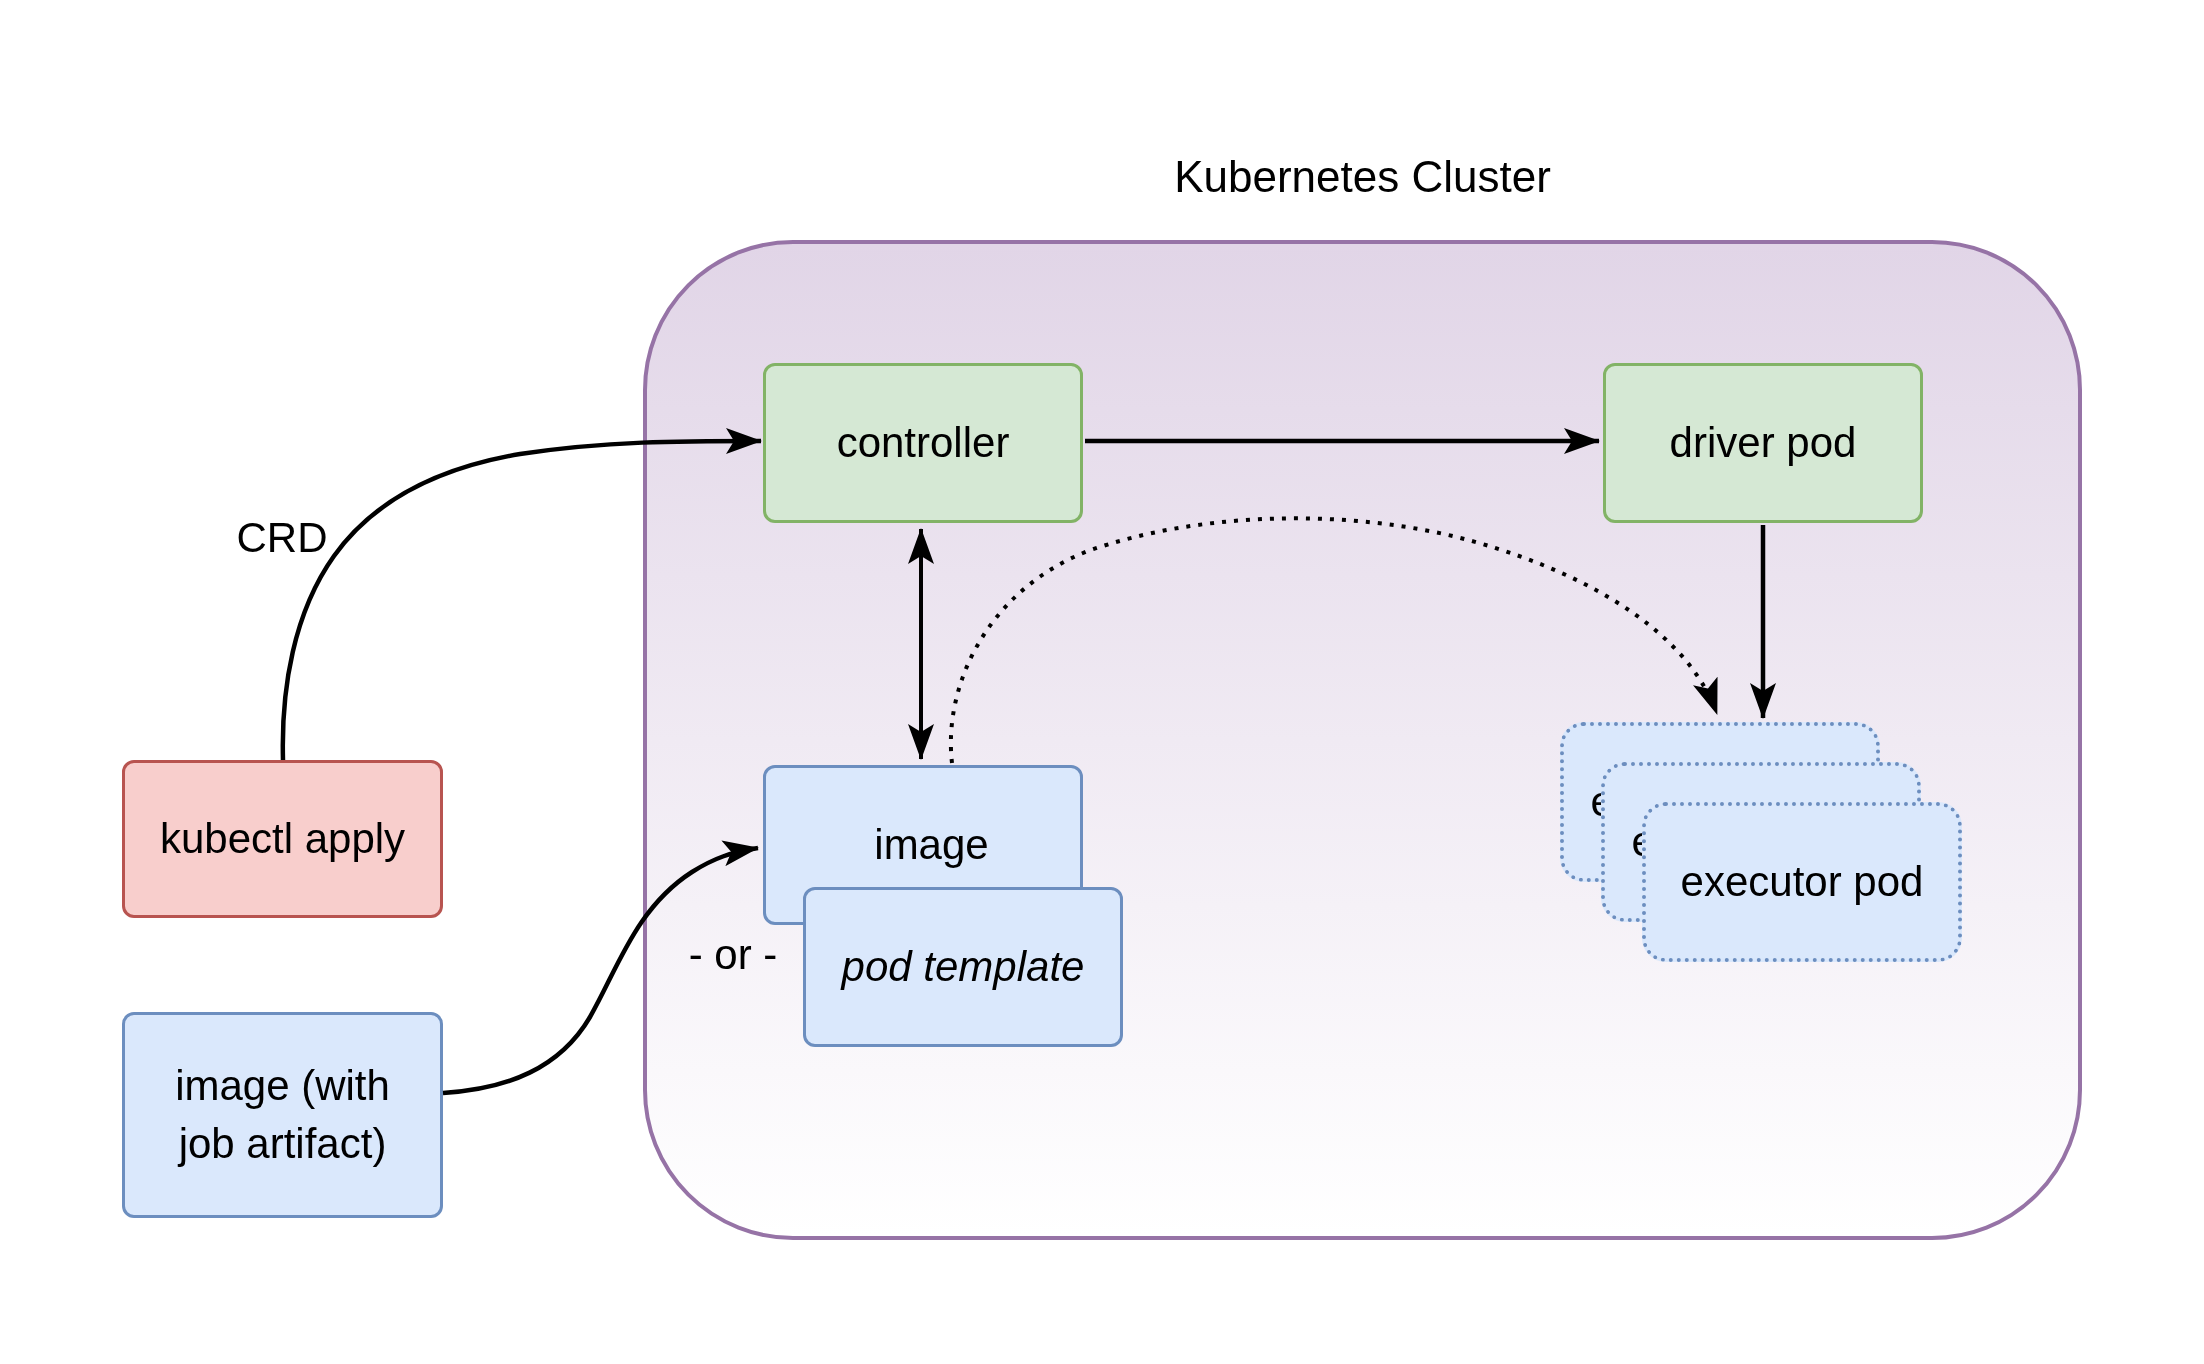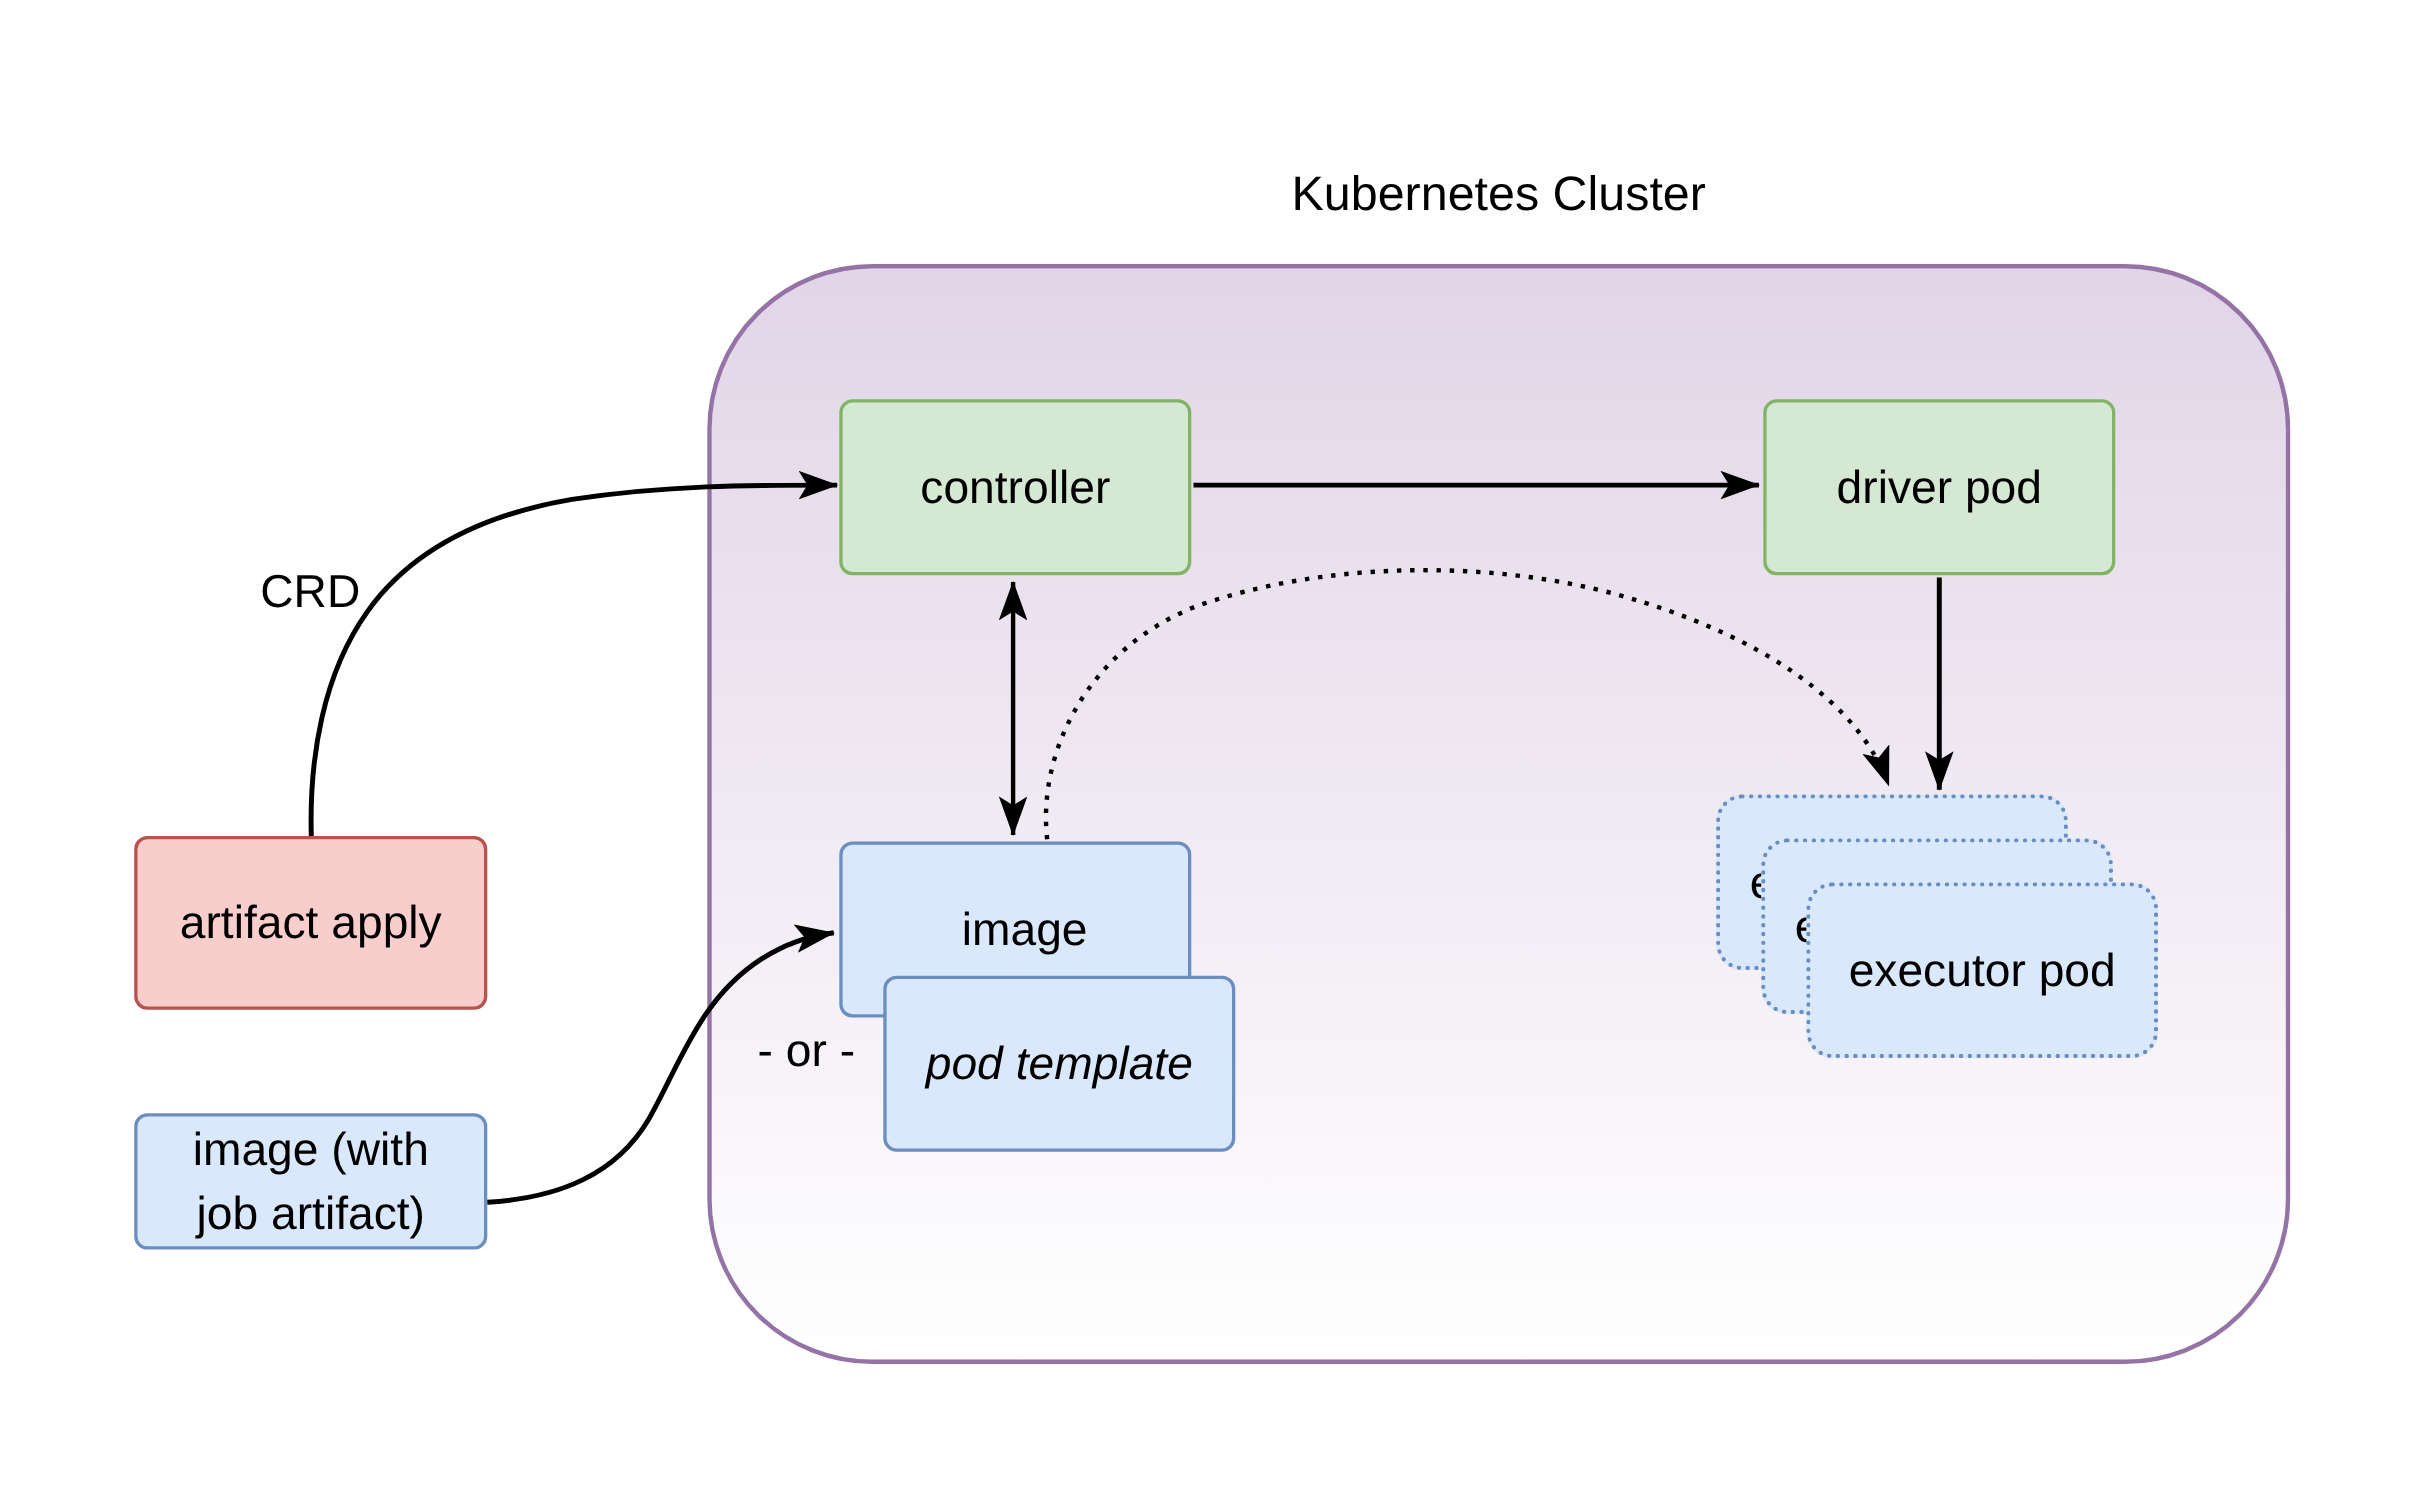--- a/index.html
+++ b/index.html
@@ -28,21 +28,21 @@
   .green{background:var(--green-fill);border:3px solid var(--green-stroke);}
   .blue{background:var(--blue-fill);border:3px solid var(--blue-stroke);}
   .red{background:var(--red-fill);border:3px solid var(--red-stroke);}
   .exec{background:var(--blue-fill);border:4px dotted var(--blue-stroke);border-radius:24px;}
 
   .n-controller{left:763px;top:363px;width:320px;height:160px;z-index:2;}
   .n-driver{left:1603px;top:363px;width:320px;height:160px;z-index:2;}
   .n-image{left:763px;top:765px;width:320px;height:160px;z-index:2;padding-left:17px;}
   .n-podtemplate{left:803px;top:887px;width:320px;height:160px;z-index:3;font-style:italic;}
   .n-kubectl{left:122px;top:760px;width:321px;height:158px;z-index:2;}
-  .n-imgartifact{left:122px;top:1012px;width:321px;height:124px;z-index:2;}
+  .n-imgartifact{left:122px;top:1012px;width:321px;height:206px;z-index:2;}
   .n-exec1{left:1560px;top:722px;width:320px;height:160px;z-index:2;}
   .n-exec2{left:1601px;top:762px;width:320px;height:160px;z-index:3;}
   .n-exec3{left:1642px;top:802px;width:320px;height:160px;z-index:4;}
   .exec .shift{transform:translateX(-8px);display:inline-block;white-space:nowrap;}
 
   .floating-label{
     position:absolute;display:flex;align-items:center;justify-content:center;
     font-size:42px;z-index:5;white-space:nowrap;
   }
   .crd-label{left:182px;top:508px;width:200px;height:60px;}
@@ -60,21 +60,21 @@
 <div class="canvas">
 
   <div class="cluster"></div>
 
   <div class="cluster-title">Kubernetes Cluster</div>
 
   <div class="floating-label crd-label">CRD</div>
   <div class="floating-label or-label">- or -</div>
 
   <div class="node red n-kubectl">
-    <span>artifact apply</span>
+    <span>kubectl apply</span>
   </div>
 
   <div class="node blue n-imgartifact">
     <span><span>image (with</span><br>
     <span>job artifact)</span></span>
   </div>
 
   <div class="node green n-controller">
     <span>controller</span>
   </div>

